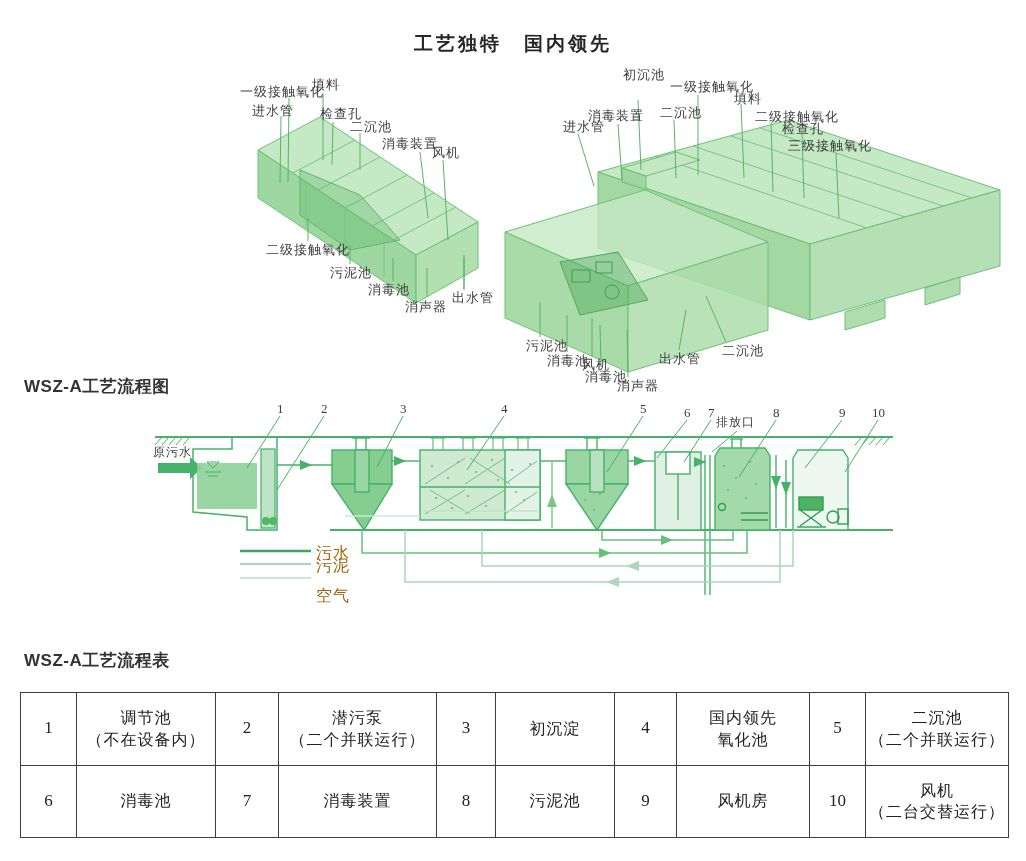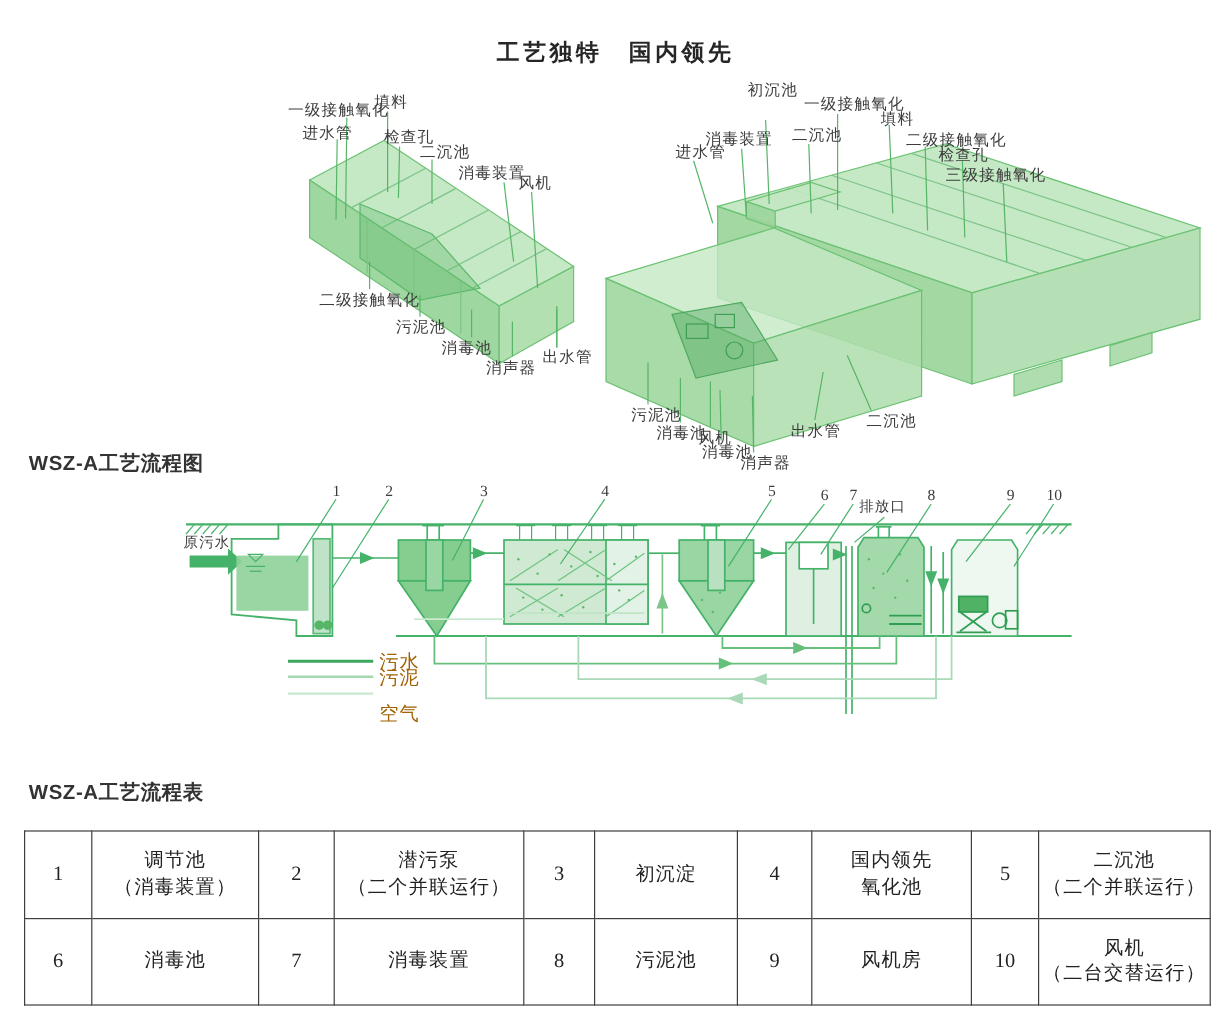--- a/index.html
+++ b/index.html
@@ -358,21 +358,21 @@
         <col style="width:119px">
         <col style="width:62px">
         <col style="width:133px">
       <col style="width:56px">
         <col style="width:143px">
     </colgroup>
     <tbody>
         <tr>
       <td class="num">1</td>
       <td>调节池
-（消毒装置）</td>
+（不在设备内）</td>
       <td class="num">2</td>
       <td>潜污泵
 （二个并联运行）</td>
       <td class="num">3</td>
       <td>初沉淀</td>
       <td class="num">4</td>
       <td>国内领先
 氧化池</td>
       <td class="num">5</td>
       <td>二沉池

